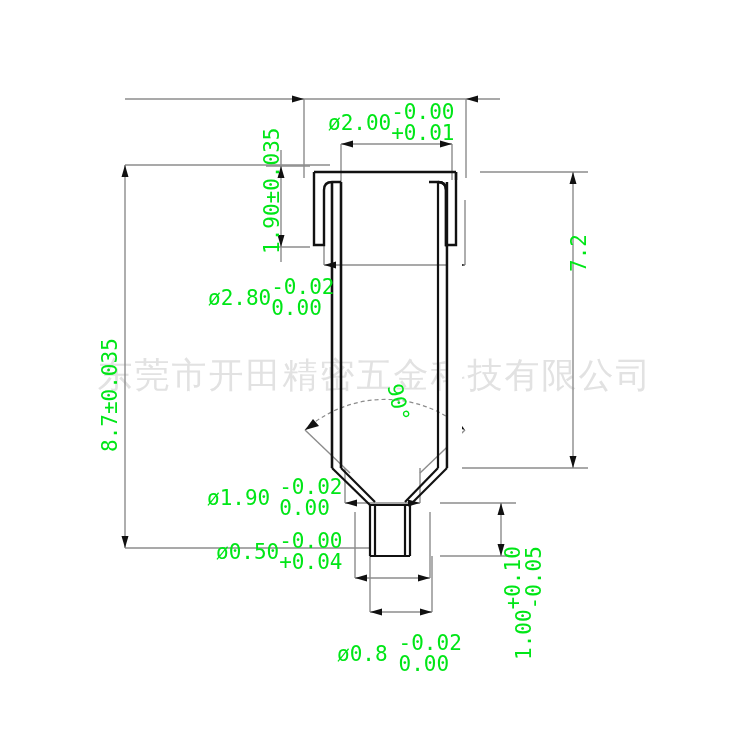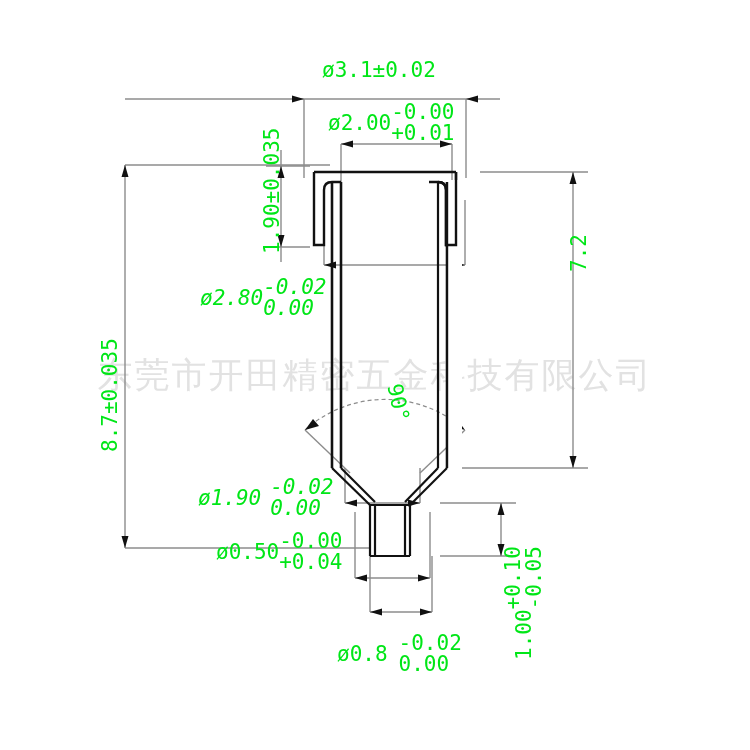--- a/index.html
+++ b/index.html
@@ -154,31 +154,30 @@
       <line x1="370" y1="505" x2="370" y2="556"></line>
       <line x1="375" y1="505" x2="375" y2="556"></line>
       <line x1="405" y1="505" x2="405" y2="556"></line>
       <line x1="410" y1="505" x2="410" y2="556"></line>
       <line x1="370" y1="505" x2="410" y2="505"></line>
       <line x1="370" y1="556" x2="410" y2="556"></line>
     </g>
 
   </svg>
 
-  <div class="lbl" style="left:322px; top:60px;">ø3.1±0.02</div>
 
   <div class="lbl" style="left:328px; top:103px;">
     <span class="base">ø2.00</span><span class="tolstack"><span>-0.00</span><span>+0.01</span></span>
   </div>
 
-  <div class="lbl" style="left:200px; top:278px;font-style:italic;">
+  <div class="lbl" style="left:208px; top:278px;">
     <span class="base">ø2.80</span><span class="tolstack"><span>-0.02</span><span>0.00</span></span>
   </div>
 
-  <div class="lbl" style="left:198px; top:478px;font-style:italic;">
+  <div class="lbl" style="left:207px; top:478px;">
     <span class="base">ø1.90</span><span style="display:inline-block;width:9px;"></span><span class="tolstack"><span>-0.02</span><span>0.00</span></span>
   </div>
 
   <div class="lbl" style="left:216px; top:532px;">
     <span class="base">ø0.50</span><span class="tolstack"><span>-0.00</span><span>+0.04</span></span>
   </div>
 
   <div class="lbl" style="left:337px; top:634px;text-decoration:underline;">
     <span class="base">ø0.8</span><span style="display:inline-block;width:11px;"></span><span class="tolstack"><span>-0.02</span><span>0.00</span></span>
   </div>

